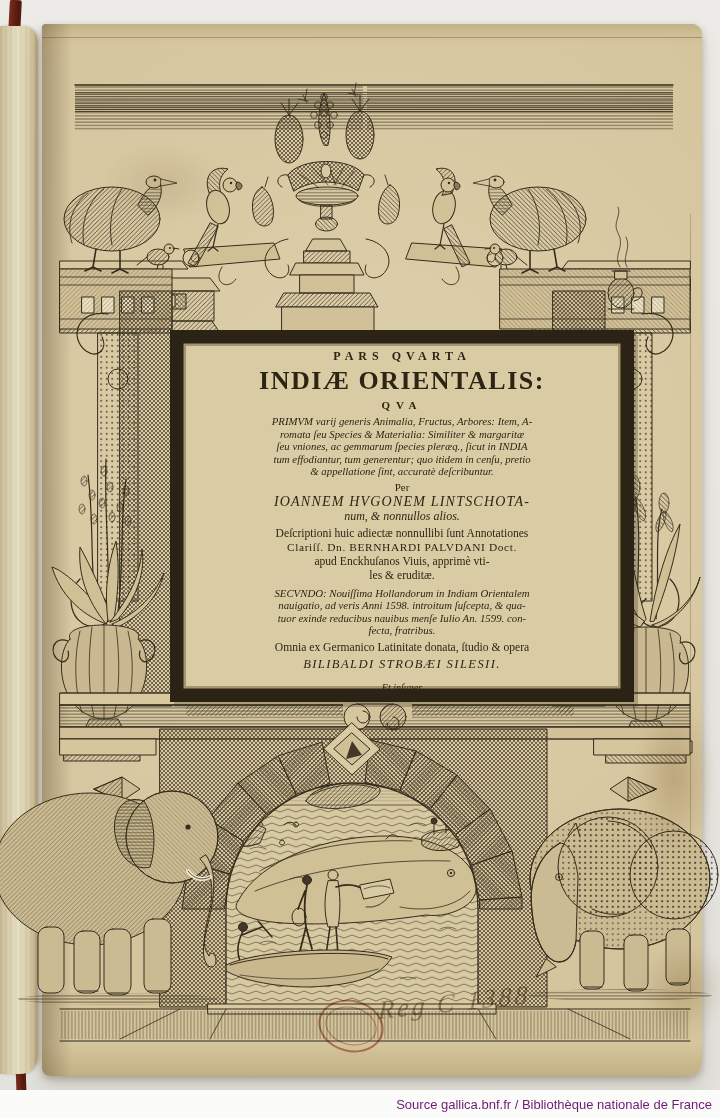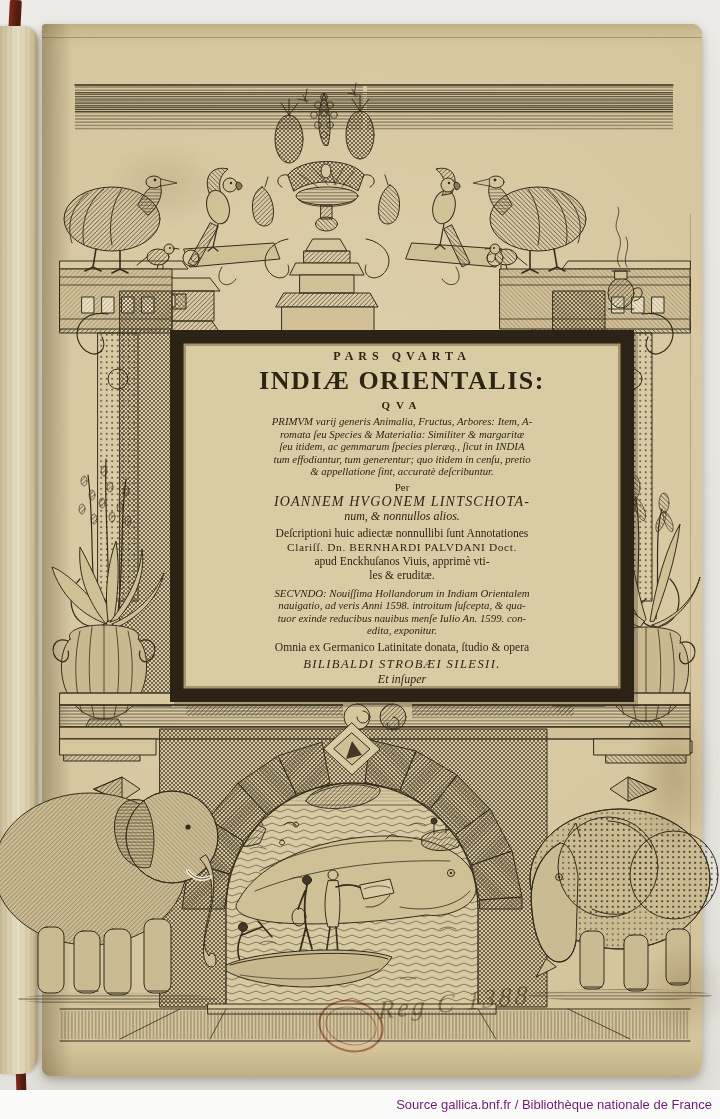--- a/index.html
+++ b/index.html
@@ -43,21 +43,21 @@
   .title{font-size:26px;font-weight:bold;letter-spacing:1.5px;margin-top:2px;}
   .qva{font-size:11px;font-weight:bold;letter-spacing:6px;margin:3px 0 3px;}
   .it{font-style:italic;font-size:10.8px;line-height:12.6px;}
   .per{font-size:11px;margin-top:3px;}
   .name1{font-style:italic;font-size:14px;letter-spacing:1.2px;margin-top:1px;}
   .name2{font-style:italic;font-size:12px;line-height:13px;}
   .rom{font-size:11.6px;line-height:13.9px;}
   .romcaps{font-size:11.4px;letter-spacing:.6px;line-height:13.9px;}
   .g{margin-top:4px;}
   .strob{font-style:italic;font-size:12.6px;letter-spacing:1.4px;margin-top:2px;}
-  .insup{font-style:italic;font-size:12px;margin-top:0;}
+  .insup{font-style:italic;font-size:10px;margin-top:10px;}
   .viuis{font-size:10.2px;margin-top:1px;}
   .bry{font-size:11.6px;letter-spacing:.8px;margin-top:1px;}
 
   .stamp{position:absolute;left:276px;top:976px;width:62px;height:48px;border-radius:50%;
          border:2.5px solid rgba(178,85,60,.65);transform:rotate(14deg);mix-blend-mode:multiply;}
   .stamp::before{content:"";position:absolute;inset:5px;border-radius:50%;border:1.5px solid rgba(178,85,60,.55);}
   .mark{position:absolute;left:336px;top:964px;font-style:italic;font-size:26px;letter-spacing:3px;
         color:rgba(118,92,46,.58);transform:rotate(-6deg) skewX(-8deg);white-space:nowrap;mix-blend-mode:multiply;}
 </style>
 </head>
@@ -497,34 +497,34 @@
         </g>
       </svg>
       </div>
 
       <div class="tablet">
         <div class="tl c-sm">PARS QVARTA</div>
         <div class="tl title">INDIÆ ORIENTALIS:</div>
         <div class="tl qva">QVA</div>
         <div class="tl it g">PRIMVM varij generis Animalia, Fructus, Arbores: Item, A-</div>
         <div class="tl it">romata ſeu Species &amp; Materialia: Similiter &amp; margaritæ</div>
-        <div class="tl it">ſeu itidem, ac gemmarum ſpecies pleræq., ſicut in INDIA</div>
+        <div class="tl it">ſeu vniones, ac gemmarum ſpecies pleræq., ſicut in INDIA</div>
         <div class="tl it">tum effodiantur, tum generentur; quo itidem in cenſu, pretio</div>
         <div class="tl it">&amp; appellatione ſint, accuratè deſcribuntur.</div>
         <div class="tl per">Per</div>
         <div class="tl name1">IOANNEM HVGONEM LINTSCHOTA-</div>
         <div class="tl name2">num, &amp; nonnullos alios.</div>
         <div class="tl rom g">Deſcriptioni huic adiectæ nonnullibi ſunt Annotationes</div>
         <div class="tl romcaps">Clariſſ. Dn. BERNHARDI PALVDANI Doct.</div>
         <div class="tl rom">apud Enckhuſanos Viuis, apprimè vti-</div>
         <div class="tl rom">les &amp; eruditæ.</div>
         <div class="tl it g">SECVNDO: Nouiſſima Hollandorum in Indiam Orientalem</div>
         <div class="tl it">nauigatio, ad veris Anni 1598. introitum ſuſcepta, &amp; qua-</div>
         <div class="tl it">tuor exinde reducibus nauibus menſe Iulio An. 1599. con-</div>
-        <div class="tl it">edita, exponitur.</div>
+        <div class="tl it">fecta, fratribus.</div>
         <div class="tl rom g">Omnia ex Germanico Latinitate donata, ſtudio &amp; opera</div>
         <div class="tl strob">BILIBALDI STROBÆI SILESII.</div>
         <div class="tl insup">Et inſuper</div>
         <div class="tl viuis">Viuis &amp; artificioſiſſimis in æs inciſis Iconib. illuſtrata &amp; edita à</div>
         <div class="tl bry">IO. THEOD. &amp; IO. ISRAELE de BRY, fratribus.</div>
 
       </div>
 
       <div class="stamp"></div>
       <div class="mark">Reg C 1388</div>

